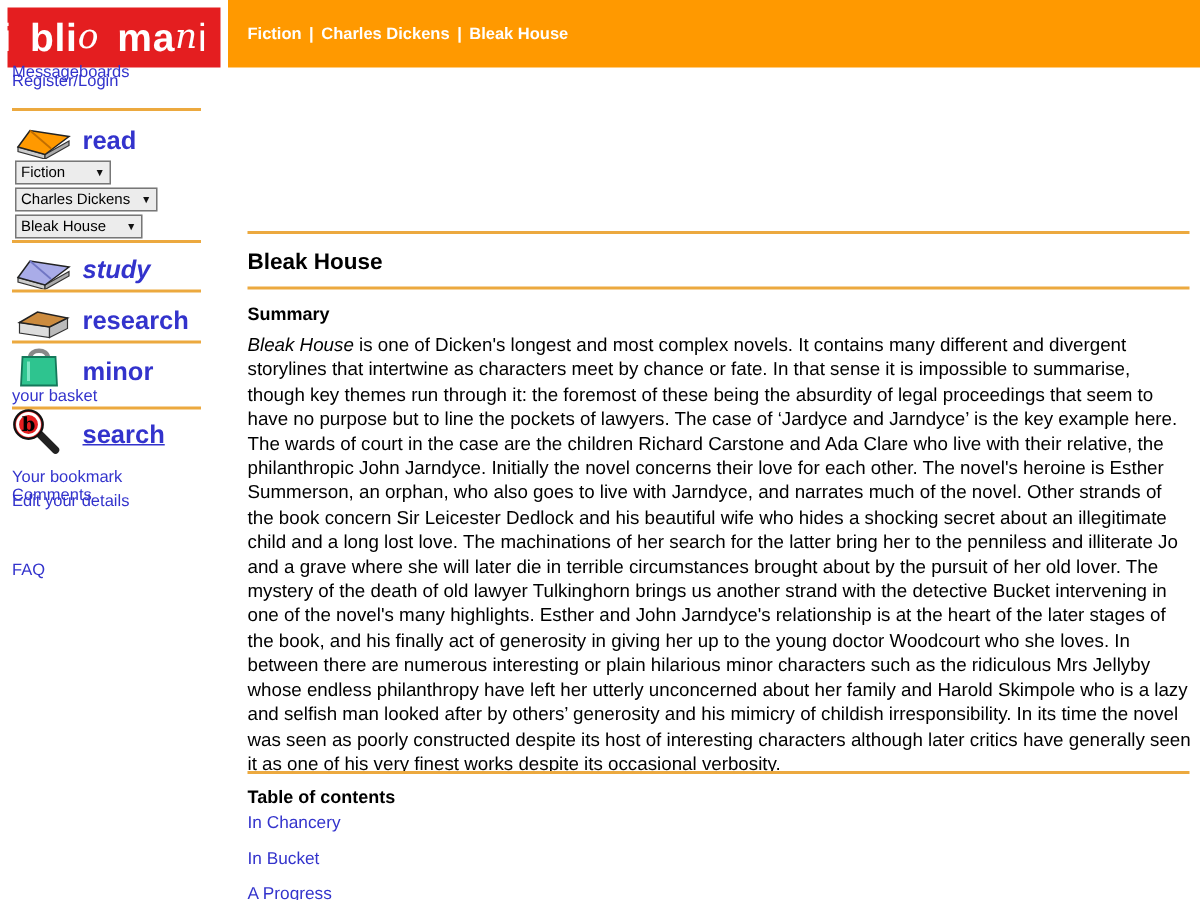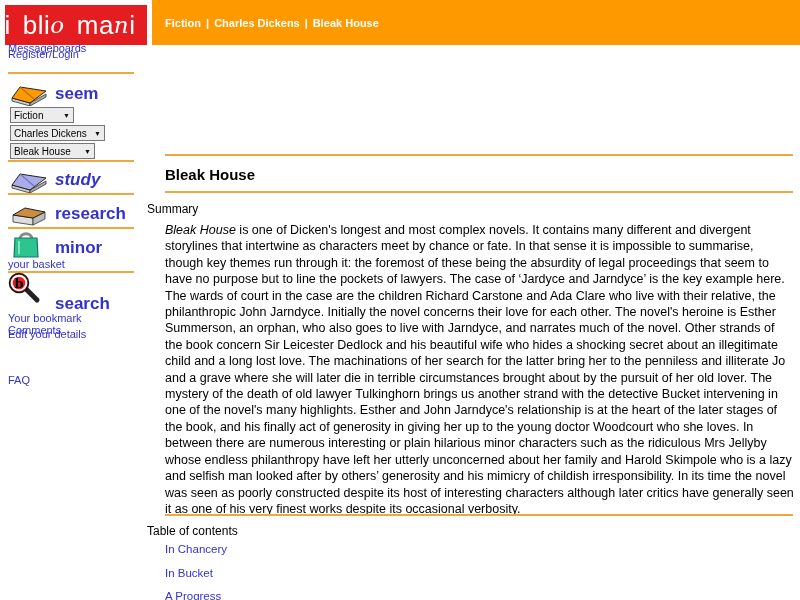--- a/index.html
+++ b/index.html
@@ -12,21 +12,21 @@
   .page{position:absolute;left:0;top:0;width:800px;height:600px;background:#fff;}
 
   
   .logo{
     position:absolute;left:5px;top:5px;width:142px;height:40px;
     background:#E41E20;color:#fff;cursor:pointer;
     display:flex;align-items:center;justify-content:center;
     font-size:26px;line-height:1;letter-spacing:0.5px;white-space:nowrap;
   }
   .lg-thin{font-weight:400;}
-  .lg-bold{font-weight:400;margin-left:12px;}
+  .lg-bold{font-weight:700;margin-left:12px;}
   .lg-it{font-family:"DejaVu Serif",serif;font-style:italic;font-weight:400;font-size:23px;}
 
   .topbar{
     position:absolute;left:152px;top:0;width:648px;height:45px;
     background:#FF9900;color:#ffffff;
     display:flex;align-items:center;box-sizing:border-box;padding-left:13px;
     font-size:11px;font-weight:bold;
   }
   .topbar .crumb{cursor:pointer;}
   .topbar .bc-sep{margin:0 5px;}
@@ -46,21 +46,21 @@
     position:absolute;left:10px;height:16px;box-sizing:border-box;
     background:#ececec;border:1px solid #777;cursor:pointer;
     display:flex;align-items:center;justify-content:space-between;
     font-size:10px;color:#000;padding:0 3px;
   }
   .dd .dd-arrow{font-size:7px;color:#111;margin-left:4px;}
 
   
   .crule{position:absolute;left:165px;width:628px;height:2px;background:#ECA93F;}
   .page-title{position:absolute;left:165px;top:166px;font-size:15px;font-weight:bold;color:#000;}
-  .sec-heading{position:absolute;left:147px;font-size:12px;font-weight:normal;color:#000;}
+  .sec-heading{position:absolute;left:165px;font-size:12px;font-weight:bold;color:#000;}
   .summary-p{
     position:absolute;left:165px;top:222px;width:630px;
     font-size:12.5px;line-height:16.4px;color:#000;text-align:left;
   }
   .toc-link{position:absolute;left:165px;color:#3333CC;font-size:11.5px;cursor:pointer;}
 </style>
 </head>
 <body>
 
 <div class="page">
@@ -87,21 +87,21 @@
   <span class="slink" style="top:48px;">Register/Login</span>
   <span class="slink" style="top:42px;">Messageboards</span>
   <div class="srule" style="top:72px;"></div>
 
   <svg class="sec-icon" style="left:8px;top:78px;" width="42" height="28" viewBox="0 0 42 28">
     <polygon points="4,20 22,25 22,28 4,23" fill="#cccccc" stroke="#333" stroke-width="0.8"></polygon>
     <polygon points="22,25 38,16 38,19 22,28" fill="#aaaaaa" stroke="#333" stroke-width="0.8"></polygon>
     <polygon points="4,20 12,9 38,13 22,25" fill="#FF9900" stroke="#222" stroke-width="1"></polygon>
     <line x1="12" y1="9" x2="26" y2="21" stroke="#c26e00" stroke-width="1.2"></line>
   </svg>
-  <span class="sec-label" style="top:84px;">seem</span>
+  <span class="sec-label" style="top:84px;">read</span>
 
   <div class="dd" style="top:107px;width:64px;">
     <span>Fiction</span>
     <span class="dd-arrow">▼</span>
   </div>
   <div class="dd" style="top:125px;width:95px;">
     <span>Charles Dickens</span>
     <span class="dd-arrow">▼</span>
   </div>
   <div class="dd" style="top:143px;width:85px;">
@@ -135,21 +135,21 @@
   <span class="sec-label" style="top:238px;">minor</span>
   <span class="slink" style="top:258px;">your basket</span>
   <div class="srule" style="top:271px;"></div>
 
   <svg class="sec-icon" style="left:6px;top:272px;" width="38" height="32" viewBox="0 0 38 32">
     <line x1="20" y1="17" x2="31" y2="28" stroke="#222" stroke-width="5" stroke-linecap="round"></line>
     <circle cx="13" cy="11" r="9.5" fill="#E41E20" stroke="#111" stroke-width="1.5"></circle>
     <circle cx="13" cy="11" r="7.3" fill="none" stroke="#ffffff" stroke-width="2"></circle>
     <text x="13" y="15.5" font-size="13" font-weight="bold" fill="#000" text-anchor="middle" font-family="DejaVu Serif, serif">b</text>
   </svg>
-  <span class="sec-label" style="top:294px;">search</span>
+  <span class="sec-label" style="top:280px;text-decoration:underline;">search</span>
 
   <span class="slink" style="top:300px;margin-top:28px;">Edit your details</span>
   <span class="slink" style="top:312px;">Your bookmark</span>
   <span class="slink" style="top:324px;">Comments</span>
   <span class="slink" style="top:336px;margin-top:38px;">FAQ</span>
 
   <div class="crule" style="top:154px;"></div>
   <div class="page-title">Bleak House</div>
   <div class="crule" style="top:191px;"></div>
 

